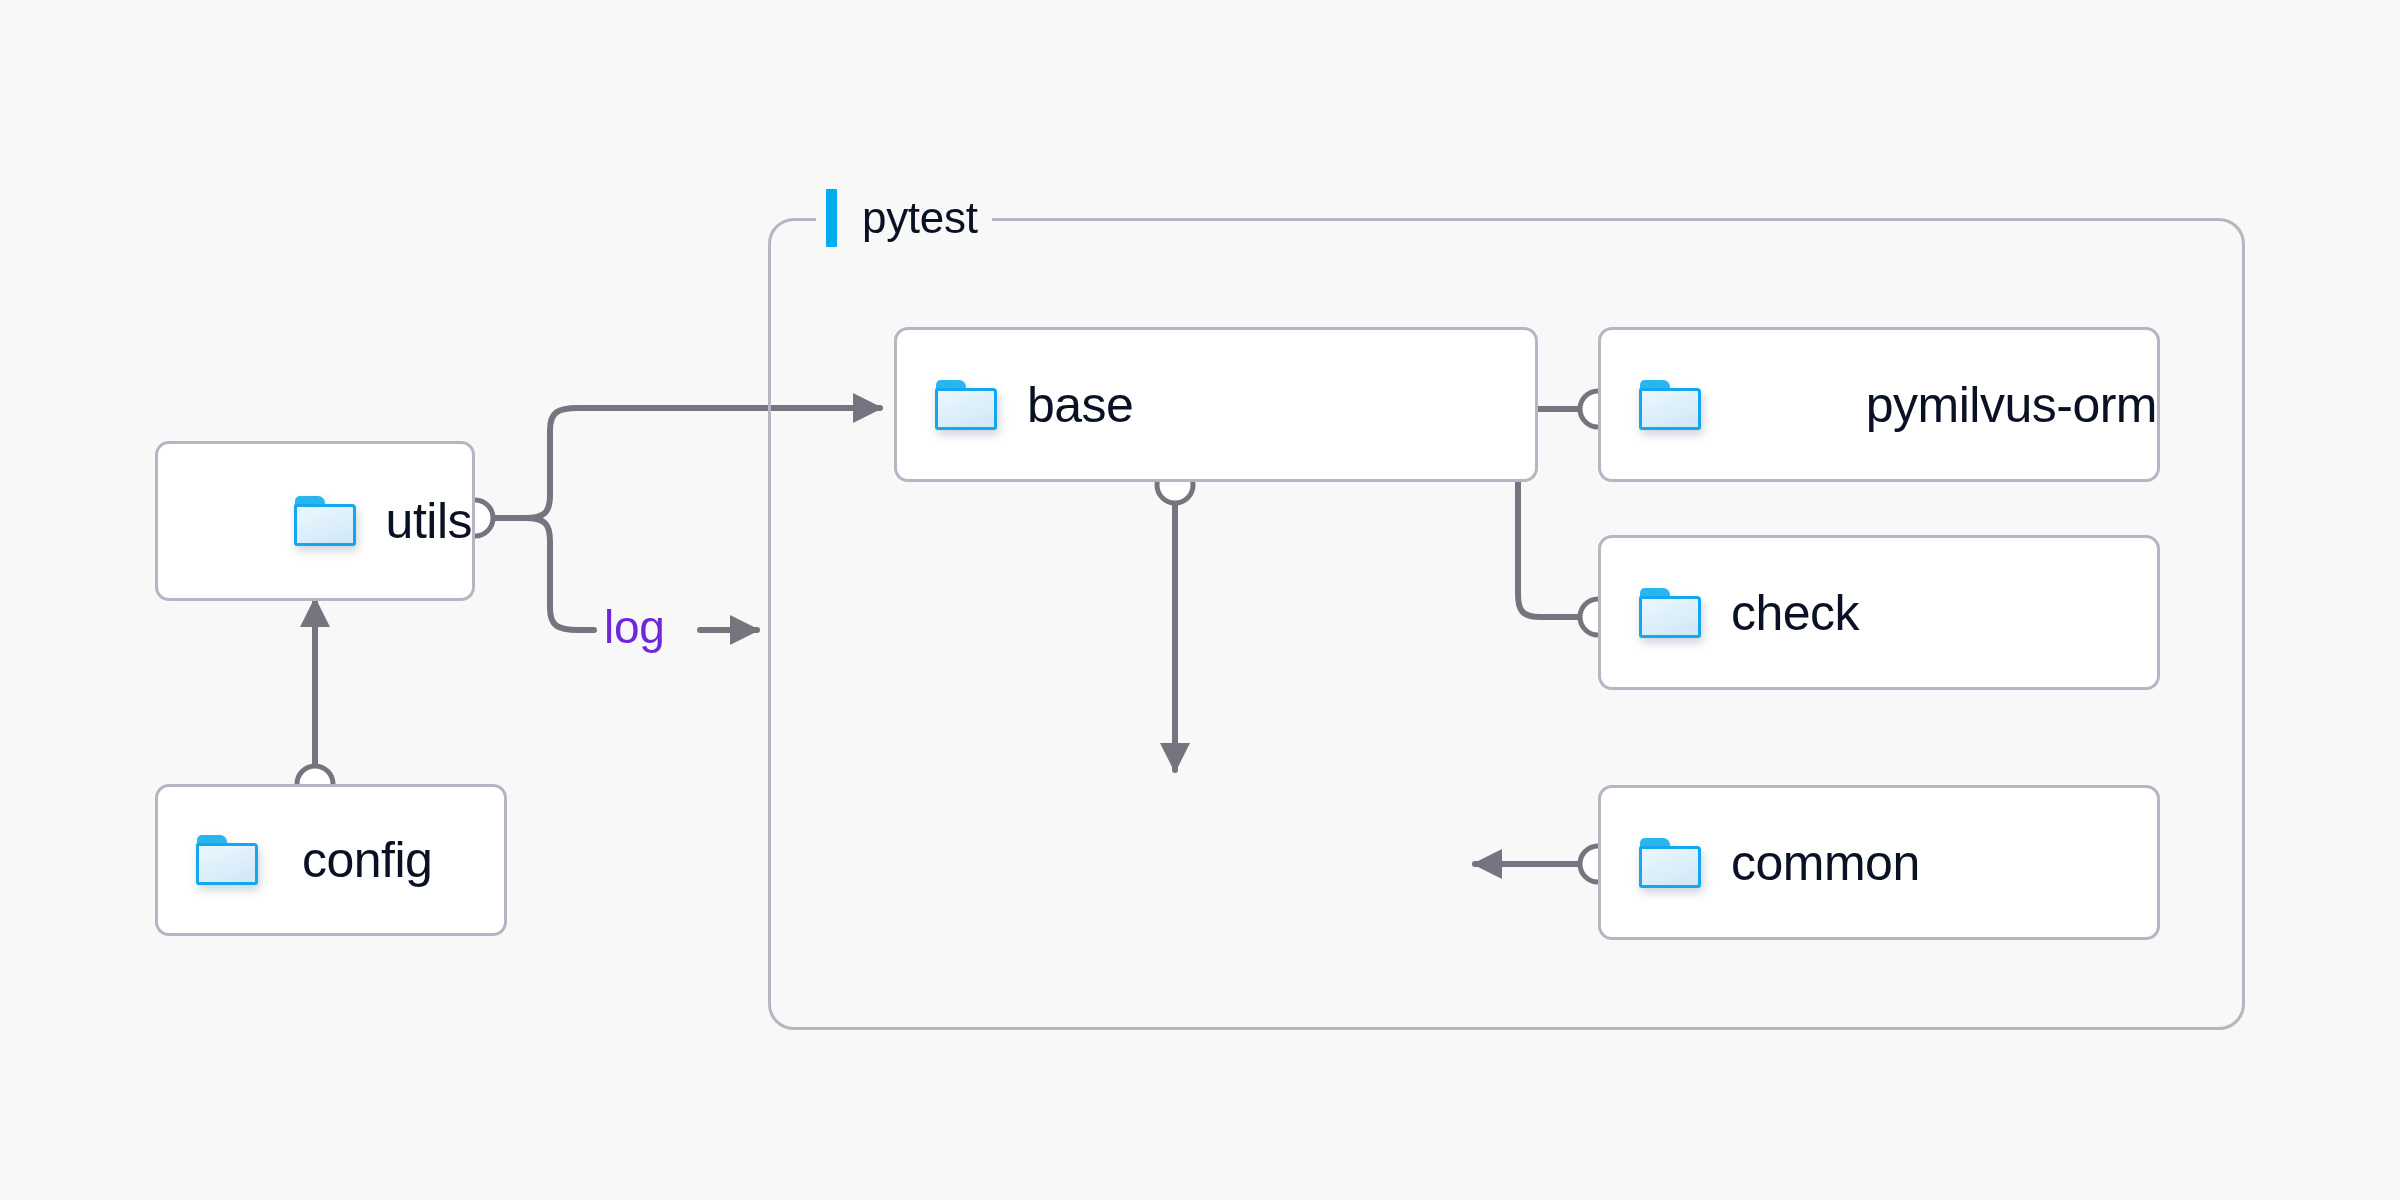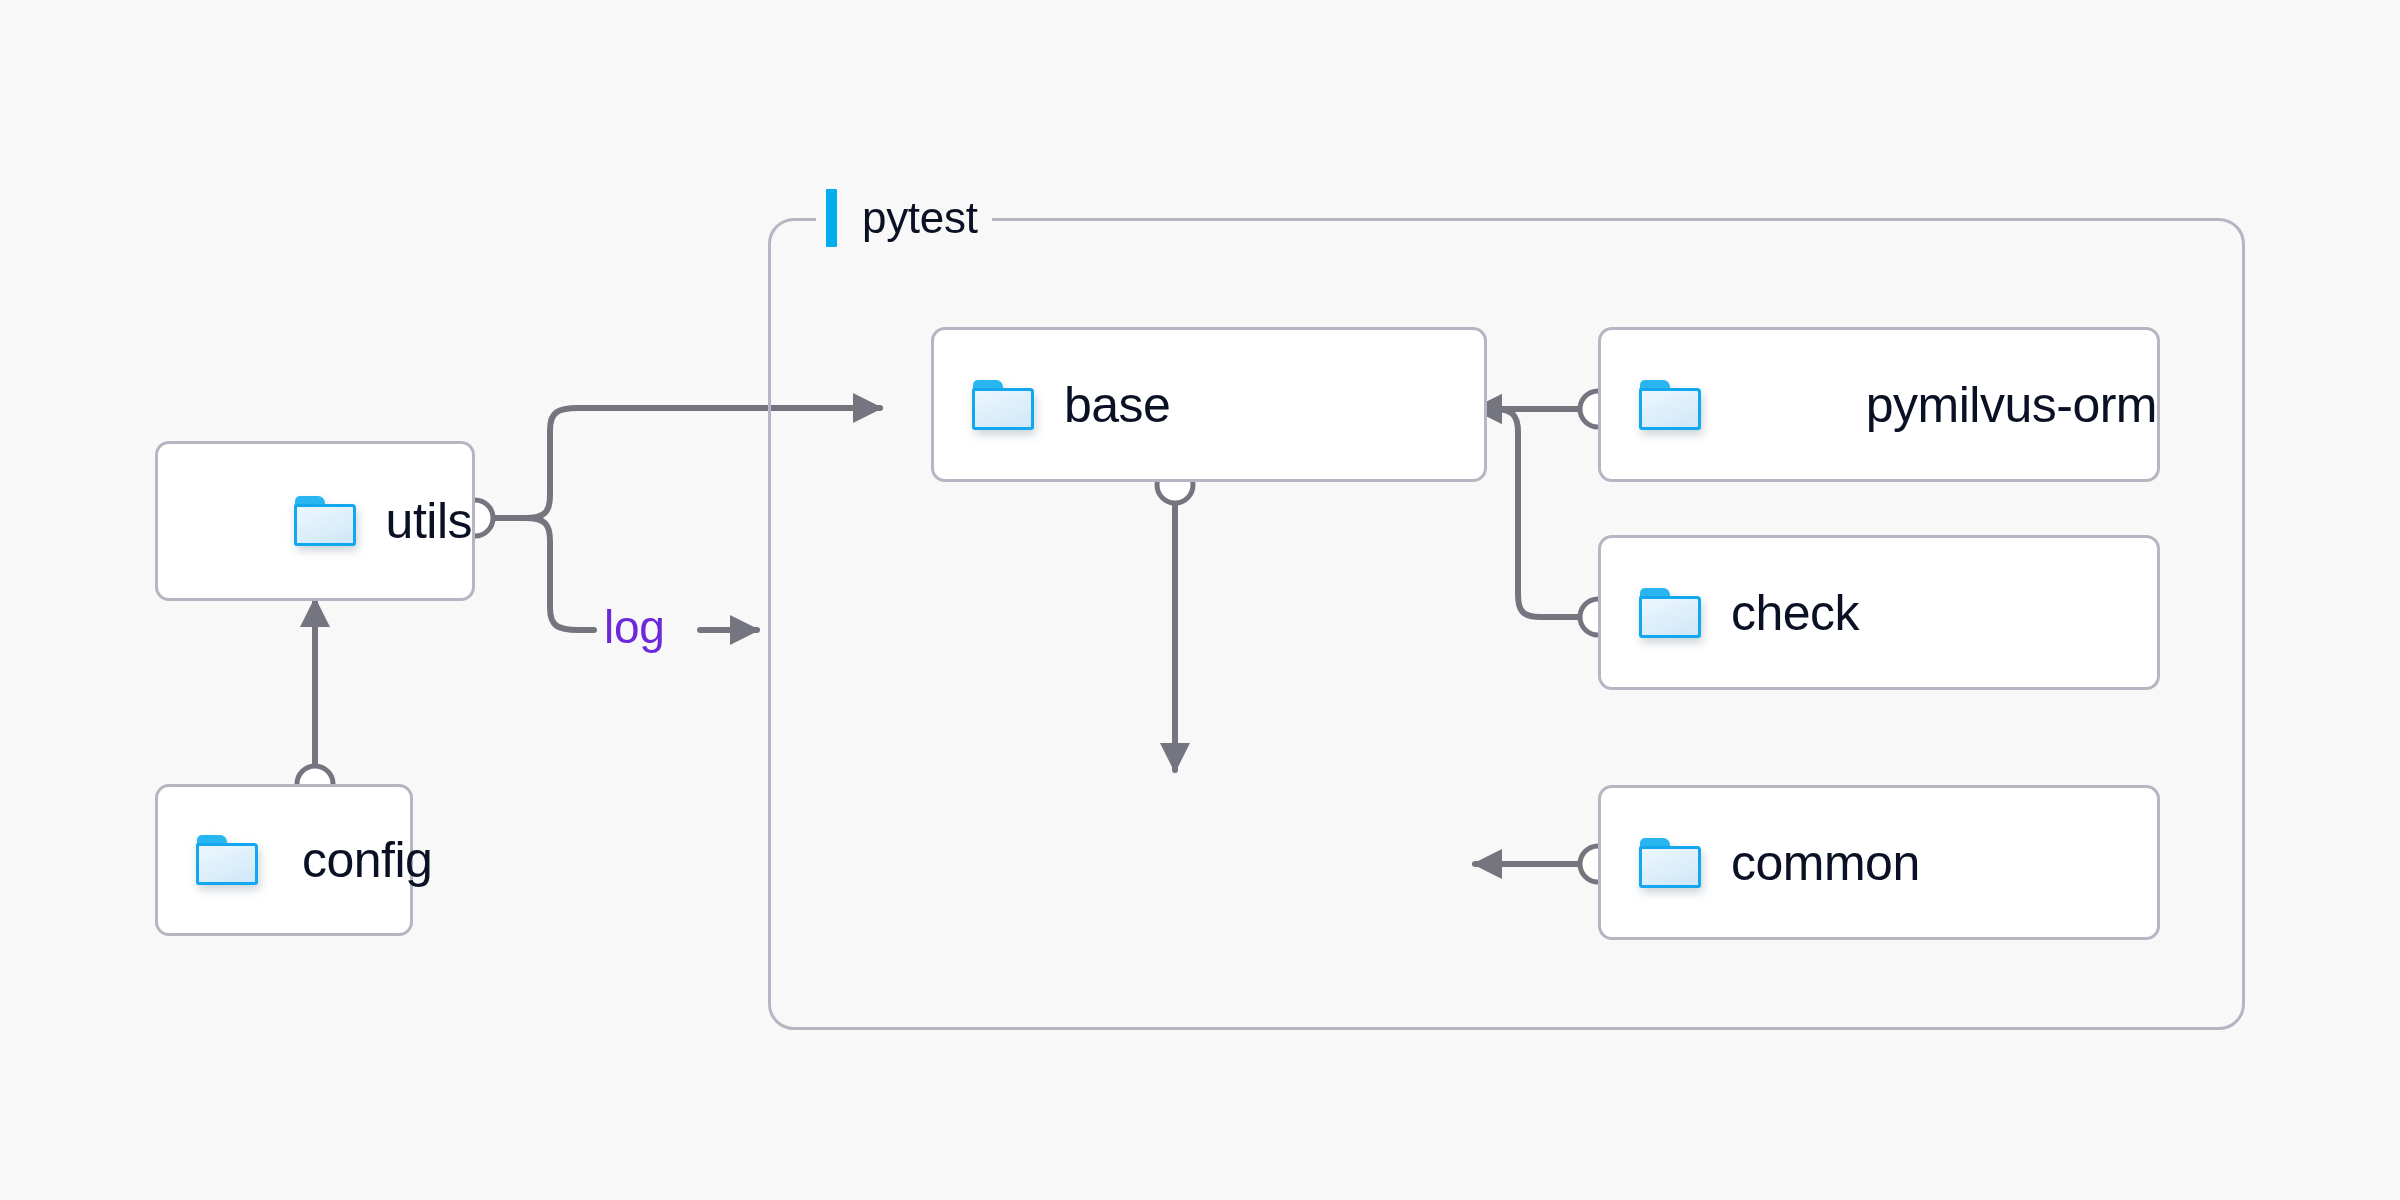--- a/index.html
+++ b/index.html
@@ -170,29 +170,29 @@
   </div>
 
   <div class="node" style="left:155px; top:441px; width:320px; height:160px;justify-content:flex-end;">
     <span class="folder">
       <span class="tab"></span>
         <span class="body"></span>
     </span>
     <span class="node-label">utils</span>
   </div>
 
-  <div class="node" style="left:155px; top:784px; width:258px; height:152px;gap:44px;">
+  <div class="node" style="left:155px; top:784px; width:352px; height:152px;gap:44px;">
     <span class="folder">
       <span class="tab"></span>
         <span class="body"></span>
     </span>
     <span class="node-label">config</span>
   </div>
 
-  <div class="node" style="left:894px; top:327px; width:556px; height:155px;margin-left:37px;">
+  <div class="node" style="left:894px; top:327px; width:644px; height:155px;">
     <span class="folder">
       <span class="tab"></span>
         <span class="body"></span>
     </span>
     <span class="node-label">base</span>
   </div>
 
 
   <div class="node" style="left:1598px; top:327px; width:562px; height:155px;justify-content:space-between;">
     <span class="folder">

